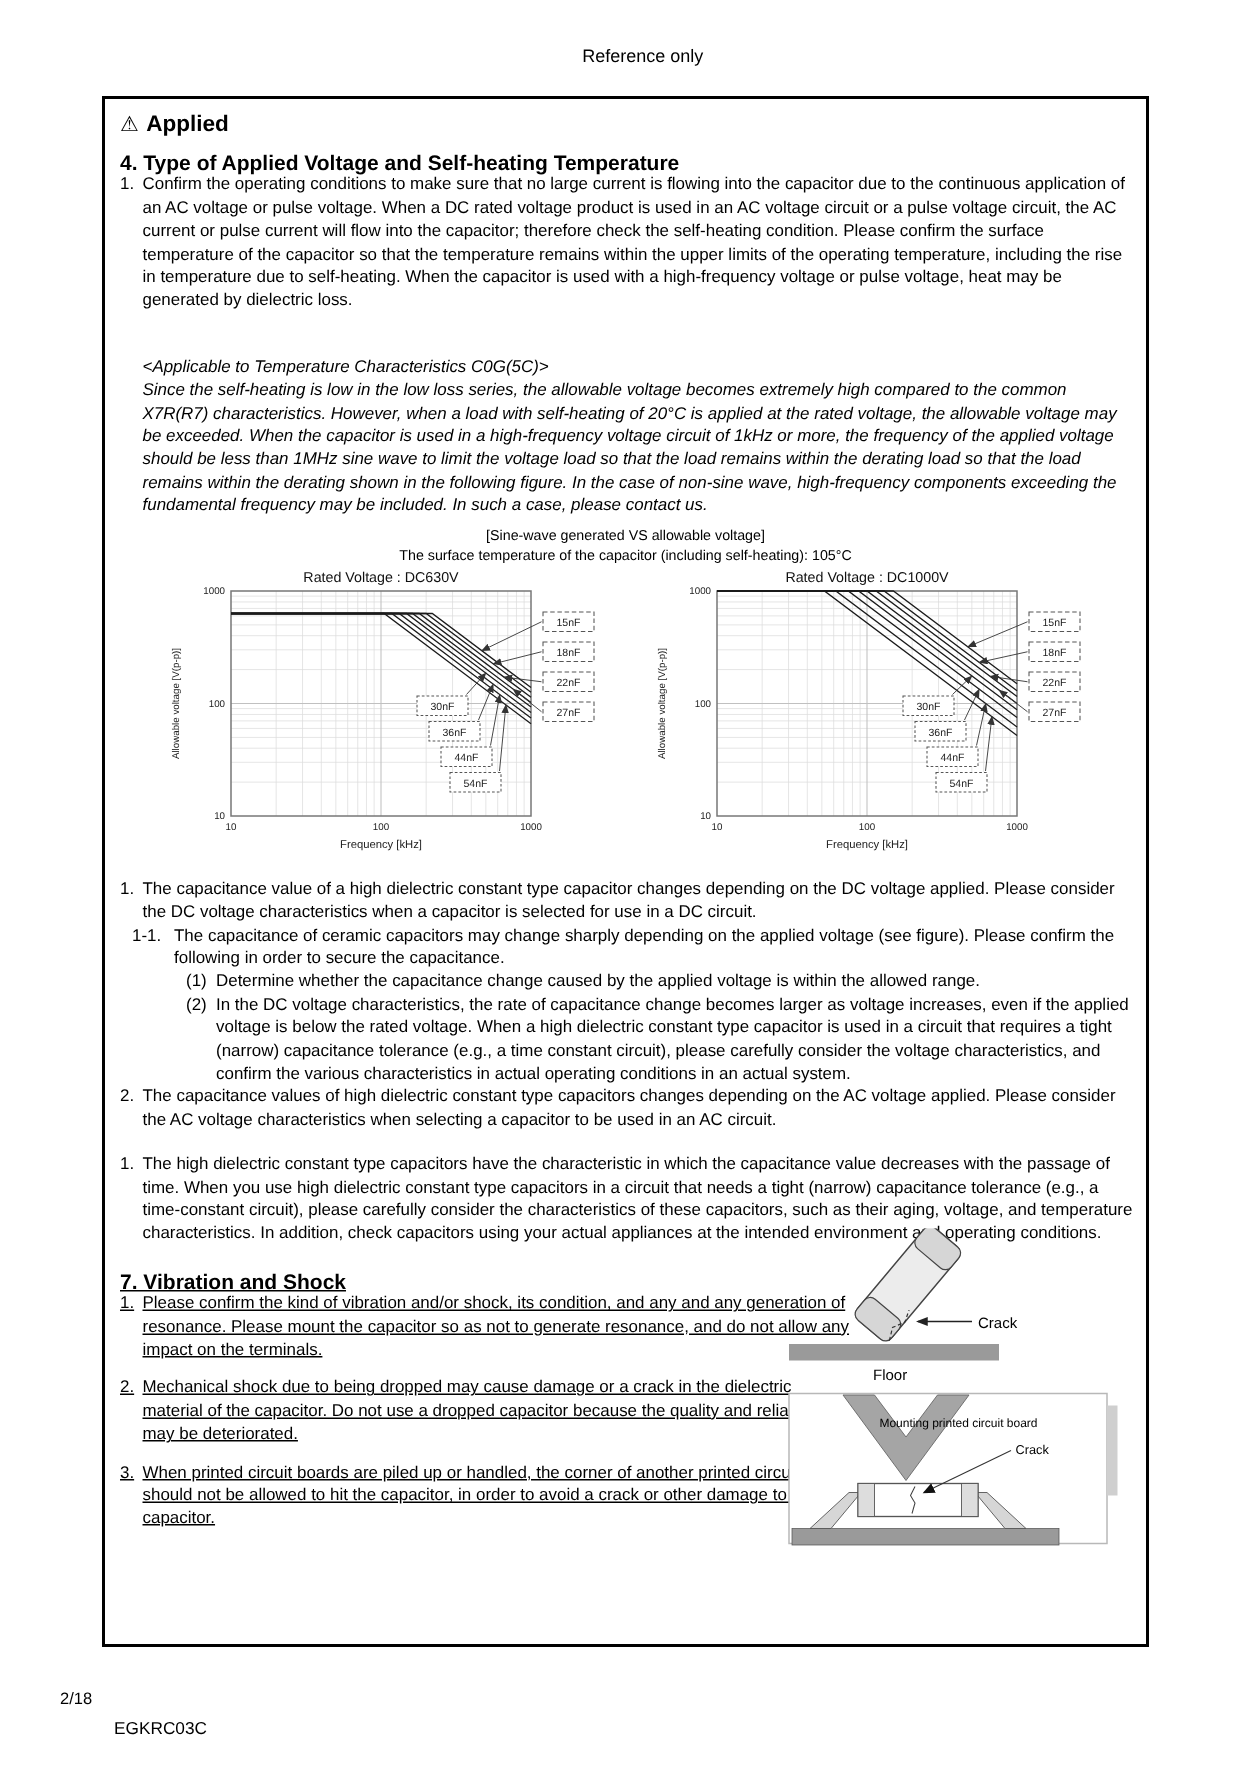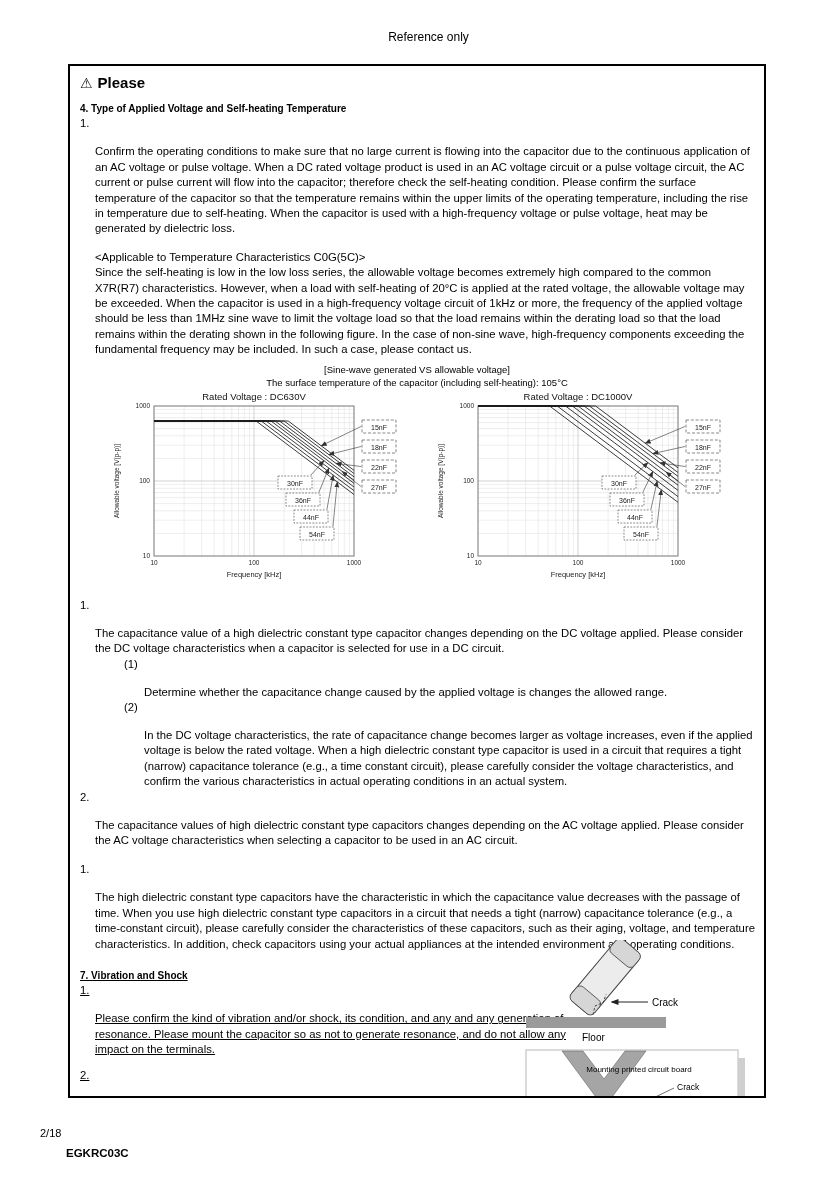--- a/index.html
+++ b/index.html
@@ -4,51 +4,51 @@
 <style>
   html,body{margin:0;padding:0;background:#fff;}
   .page{position:relative;width:835px;height:1182px;background:#fff;color:#000;
         font-family:"Liberation Sans",sans-serif;overflow:hidden;}
   .ref-only{position:absolute;top:30px;left:11px;width:100%;text-align:center;font-size:12px;}
   .caution-box{position:absolute;left:68px;top:64px;width:698px;height:1034px;
                border:2px solid #000;box-sizing:border-box;padding:6px 8px;overflow:hidden;}
   .c-title{font-size:15px;font-weight:bold;margin:2px 0 6px 2px;}
   .c-title .warn{font-weight:normal;font-size:14px;margin-right:5px;}
   .sec{margin-top:10px;}
-  .sec-h{font-weight:bold;font-size:10px;line-height:15.4px;margin-left:2px;}
+  .sec-h{font-weight:bold;font-size:14px;line-height:15.4px;margin-left:2px;}
   .item{display:flex;margin-left:2px;font-size:11.3px;line-height:15.4px;}
   .item .n{flex:0 0 15px;}
-  .item .t{flex:1;margin-top:28px;}
+  .item .t{flex:1;}
   .sub11{margin-left:10px;}
   .sub11 .n{flex:0 0 28px;}
   .subp{margin-left:46px;}
   .subp .n{flex:0 0 20px;}
-  .note{margin-left:17px;margin-top:13px;font-size:11.3px;line-height:15.4px;}
+  .note{margin-left:17px;margin-top:29px;font-size:11.3px;line-height:15.4px;font-style:italic;}
   .caps{text-align:center;font-size:9.5px;line-height:13px;margin-top:5px;}
   .charts-row{display:flex;justify-content:center;gap:34px;margin-top:1px;}
   svg{font-family:"Liberation Sans",sans-serif;}
   .sec7{position:relative;}
   .sec7 .txtcol{width:492px;text-decoration:underline;}
   .sec7 .gap{height:10px;}
   .fig1{position:absolute;right:2px;top:-28px;}
   .fig2{position:absolute;right:2px;top:80px;}
   .pg-num{position:absolute;top:1127px;left:0;width:100%;text-align:left;font-size:11px;margin-left:40px;}
-  .doc-code{position:absolute;top:1147px;left:66px;font-size:11.5px;font-weight:bold;}
+  .doc-code{position:absolute;top:1147px;left:76px;font-size:11.5px;}
 </style>
 </head>
 <body>
 
 <div class="page">
 
   <div class="ref-only">Reference only</div>
 
   <div class="caution-box">
 
     <div class="c-title">
-      <span class="warn">⚠</span><span>Please</span>
+      <span class="warn">⚠</span><span>Applied</span>
     </div>
 
     <div class="sec">
       <div class="sec-h">4. Type of Applied Voltage and Self-heating Temperature</div>
       <div class="item">
         <div class="n">1.</div>
         <div class="t">Confirm the operating conditions to make sure that no large current is flowing into the capacitor due to the continuous application of an AC voltage or pulse voltage. When a DC rated voltage product is used in an AC voltage circuit or a pulse voltage circuit, the AC current or pulse current will flow into the capacitor; therefore check the self-heating condition. Please confirm the surface temperature of the capacitor so that the temperature remains within the upper limits of the operating temperature, including the rise in temperature due to self-heating. When the capacitor is used with a high-frequency voltage or pulse voltage, heat may be generated by dielectric loss.</div>
       </div>
       <div class="note">
         <div>&lt;Applicable to Temperature Characteristics C0G(5C)&gt;</div>
@@ -226,23 +226,27 @@
             <text x="207" y="146.5" font-size="7" text-anchor="middle" fill="#222">54nF</text>
           </svg>
       </div>
     </div>
 
     <div class="sec">
       <div class="item">
         <div class="n">1.</div>
         <div class="t">The capacitance value of a high dielectric constant type capacitor changes depending on the DC voltage applied. Please consider the DC voltage characteristics when a capacitor is selected for use in a DC circuit.</div>
       </div>
+      <div class="item sub11">
+        <div class="n">1-1.</div>
+        <div class="t">The capacitance of ceramic capacitors may change sharply depending on the applied voltage (see figure). Please confirm the following in order to secure the capacitance.</div>
+      </div>
       <div class="item subp">
         <div class="n">(1)</div>
-        <div class="t">Determine whether the capacitance change caused by the applied voltage is changes the allowed range.</div>
+        <div class="t">Determine whether the capacitance change caused by the applied voltage is within the allowed range.</div>
       </div>
       <div class="item subp">
         <div class="n">(2)</div>
         <div class="t">In the DC voltage characteristics, the rate of capacitance change becomes larger as voltage increases, even if the applied voltage is below the rated voltage. When a high dielectric constant type capacitor is used in a circuit that requires a tight (narrow) capacitance tolerance (e.g., a time constant circuit), please carefully consider the voltage characteristics, and confirm the various characteristics in actual operating conditions in an actual system.</div>
       </div>
       <div class="item">
         <div class="n">2.</div>
         <div class="t">The capacitance values of high dielectric constant type capacitors changes depending on the AC voltage applied. Please consider the AC voltage characteristics when selecting a capacitor to be used in an AC circuit.</div>
       </div>
     </div>

